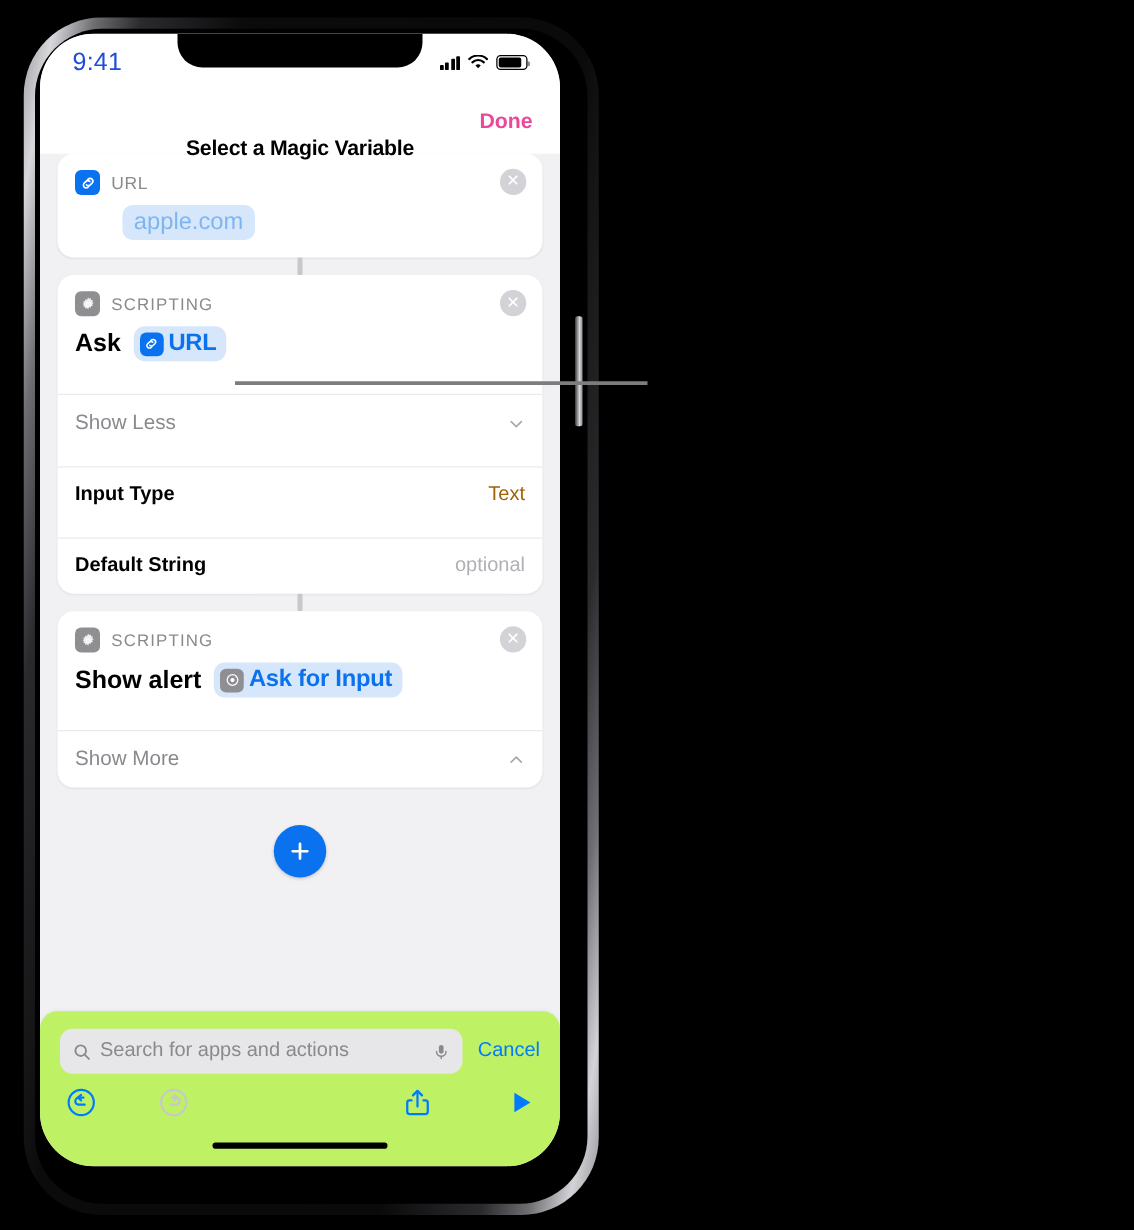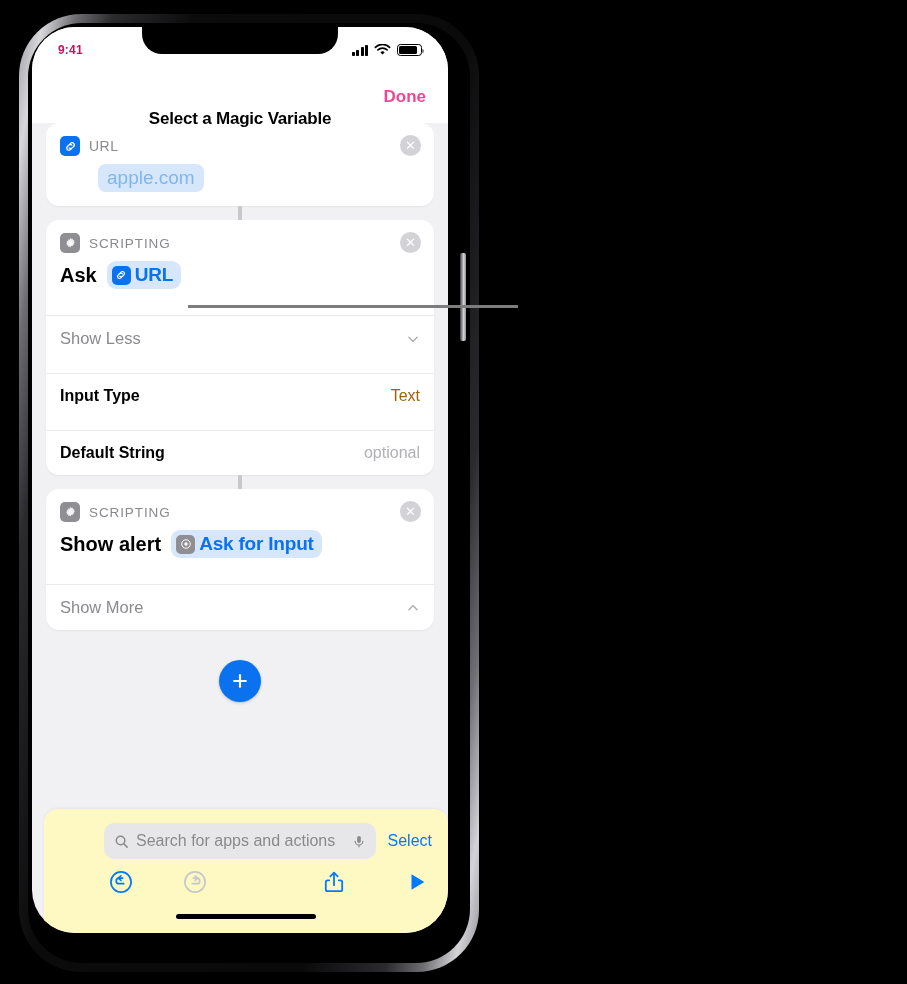--- a/index.html
+++ b/index.html
@@ -43,21 +43,21 @@
   #front-camera::after{content:"";position:absolute;left:4px;top:2px;width:5px;height:9px;border-radius:3px;
     background:linear-gradient(90deg,#1b4fa8,#0a2550);}
 
   
   #notch{position:absolute;left:50%;transform:translateX(-50%);top:0;width:196px;height:27px;
     background:#000;border-bottom-left-radius:20px;border-bottom-right-radius:20px;z-index:9;}
 
   
   #status-bar{position:absolute;top:0;left:0;right:0;height:44px;display:flex;align-items:center;
     justify-content:space-between;padding:0 26px;box-sizing:border-box;background:#fff;z-index:8;}
-  #status-time{font-size:12px;font-weight:bold;color:#be185d;letter-spacing:.2px;margin-top:2px;}
+  #status-time{font-size:20px;font-weight:normal;color:#1d4ed8;letter-spacing:.2px;margin-top:2px;}
   #status-right{display:flex;align-items:center;gap:6px;margin-top:2px;}
   .bars{display:flex;align-items:flex-end;gap:1.5px;height:11px;}
   .bars i{display:block;width:3px;background:#000;border-radius:.7px;}
   .bars i:nth-child(1){height:4px}.bars i:nth-child(2){height:6px}
   .bars i:nth-child(3){height:8.5px}.bars i:nth-child(4){height:11px}
   .batt{width:25px;height:12px;border:1.4px solid #000;border-radius:3.4px;position:relative;padding:1.4px;box-sizing:border-box;}
   .batt span{display:block;height:100%;width:88%;background:#000;border-radius:1.6px;}
   .batt::after{content:"";position:absolute;right:-3.4px;top:3.6px;width:2px;height:4px;
     background:#000;border-radius:0 1.5px 1.5px 0;opacity:.45;}
 
@@ -103,22 +103,22 @@
   .token .tk-text{font-size:19px;color:#0a72ef;letter-spacing:-.2px;}
   .action-line{font-size:20px;color:#000;font-weight:bold;display:flex;align-items:center;gap:10px;}
 
   
   #add-row{display:flex;justify-content:center;margin-top:30px;}
   #add-button{width:42px;height:42px;border-radius:50%;background:#0a72ef;color:#fff;
     display:flex;align-items:center;justify-content:center;cursor:pointer;
     box-shadow:0 1px 3px rgba(0,0,0,.2);}
 
   
-  #bottom-bar{position:absolute;left:12px;right:0;bottom:0;height:124px;background:#fef9c3;
-    border-top-left-radius:14px;border-top-right-radius:14px;box-shadow:0 -1px 3px rgba(0,0,0,.05);padding-left:44px;}
+  #bottom-bar{position:absolute;left:0;right:0;bottom:0;height:124px;background:#bef264;
+    border-top-left-radius:14px;border-top-right-radius:14px;box-shadow:0 -1px 3px rgba(0,0,0,.05);}
   #search-row{display:flex;align-items:center;padding:14px 16px 0 16px;gap:12px;}
   #search-field{flex:1;display:flex;align-items:center;gap:7px;background:#e7e7ea;border-radius:10px;
     height:36px;padding:0 10px;box-sizing:border-box;}
   #search-placeholder{flex:1;font-size:16px;color:#8a8a8e;}
   #cancel-btn{font-size:16px;color:#007aff;cursor:pointer;}
   #toolbar{display:flex;align-items:center;padding:10px 20px 0 20px;}
   #toolbar .tb-left{display:flex;gap:48px;}
   #toolbar .tb-right{margin-left:auto;display:flex;gap:60px;align-items:center;}
   .tb-btn{cursor:pointer;display:flex;align-items:center;justify-content:center;}
   #home-indicator{position:absolute;left:50%;transform:translateX(-50%);bottom:14px;
@@ -282,21 +282,21 @@
           <svg width="15" height="15" viewBox="0 0 24 24" fill="none" stroke="#8a8a8e" stroke-width="2.4" stroke-linecap="round">
               <circle cx="10.5" cy="10.5" r="6.8"></circle>
               <path d="M15.6 15.6L21 21"></path>
             </svg>
           <span id="search-placeholder">Search for apps and actions</span>
           <svg width="14" height="17" viewBox="0 0 24 24" fill="none" stroke="#8a8a8e" stroke-width="2" stroke-linecap="round">
             <rect x="8.8" y="2.5" width="6.4" height="12" rx="3.2" fill="#8a8a8e" stroke="none"></rect>
             <path d="M5.5 11.5a6.5 6.5 0 0 0 13 0M12 18v3.2"></path>
           </svg>
         </div>
-        <div id="cancel-btn">Select</div>
+        <div id="cancel-btn">Cancel</div>
       </div>
 
       <div id="toolbar">
         <div class="tb-left">
           <div class="tb-btn">
             <svg width="26" height="26" viewBox="0 0 24 24" fill="none" stroke="#007aff" stroke-width="1.6" stroke-linecap="round">
               <circle cx="12" cy="12" r="9.3"></circle>
               <path d="M13.6 8.4H10.2a2.6 2.6 0 0 0 0 5.2h4.3"></path>
                 <path d="M11.9 6.4 9.6 8.4l2.3 2.1"></path>
             </svg>

